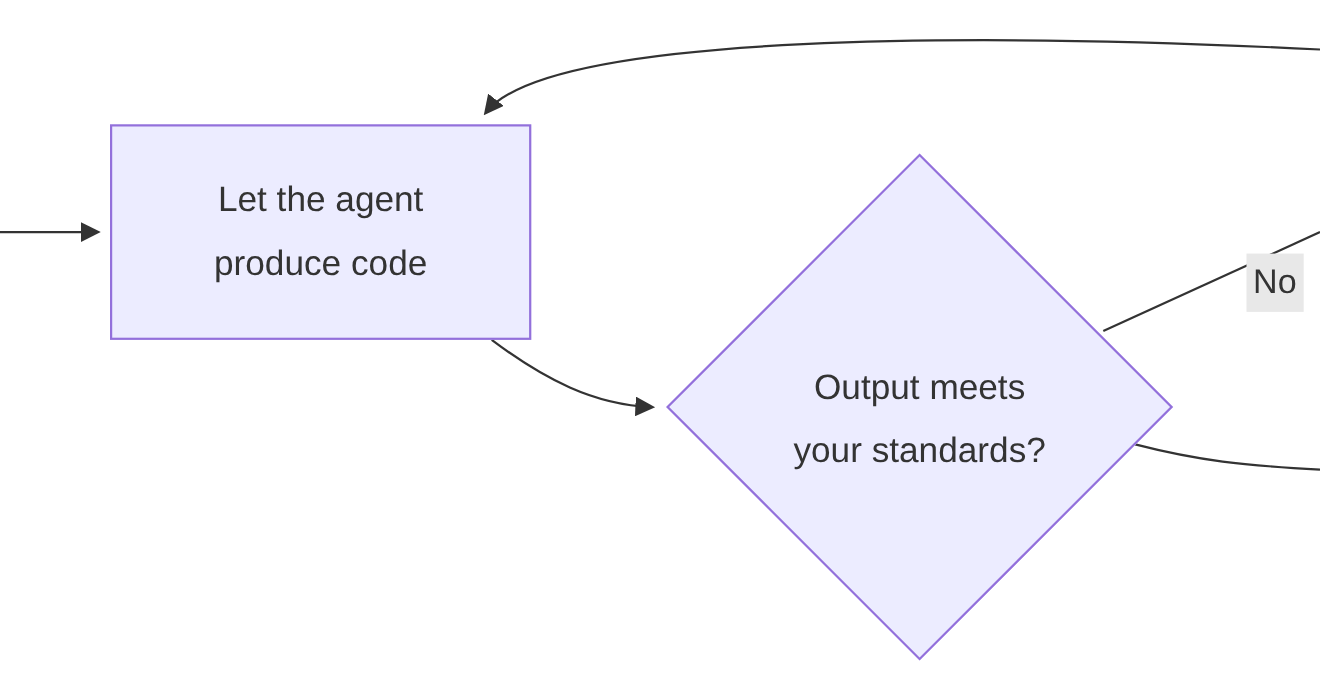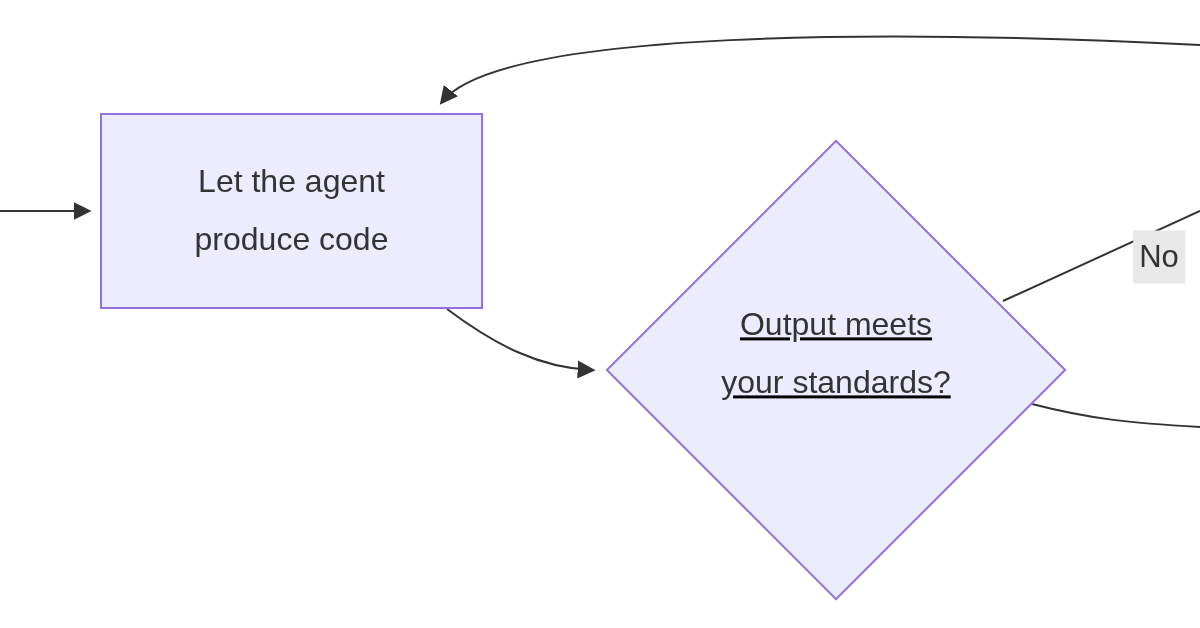--- a/index.html
+++ b/index.html
@@ -34,24 +34,23 @@
   }
   .node-label{
     color:#333333;
     font-size:32px;
     line-height:1.8;
     white-space:pre-line;
     text-align:center;
   }
   .diamond-label{
     position:absolute;
-    left:836px;top:354px;
+    left:836px;top:381px;
     transform:translate(-50%,-50%);
     width:440px;
-    text-decoration:underline;
   }
   .edge-label{
     position:absolute;
     transform:translate(-50%,-50%);
     background:#e8e8e8;
     color:#333333;
     font-size:31px;
     line-height:1.45;
     padding:4px 6px;
     white-space:nowrap;

